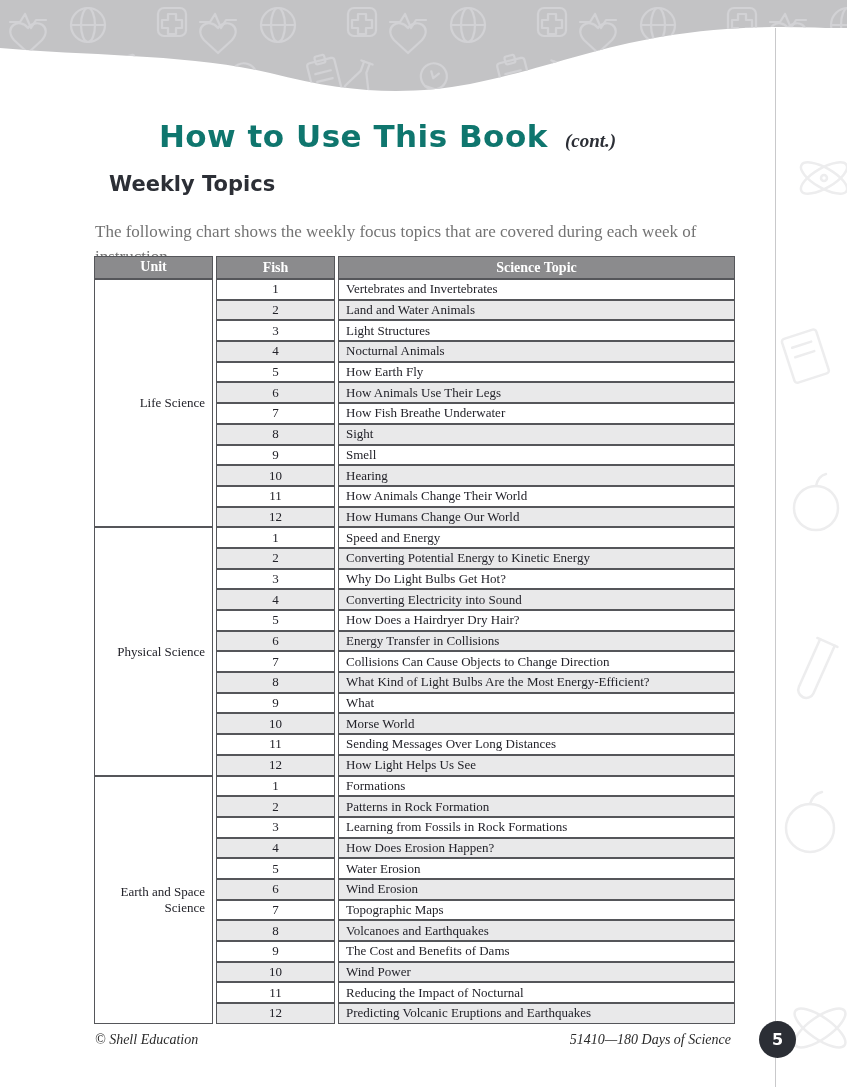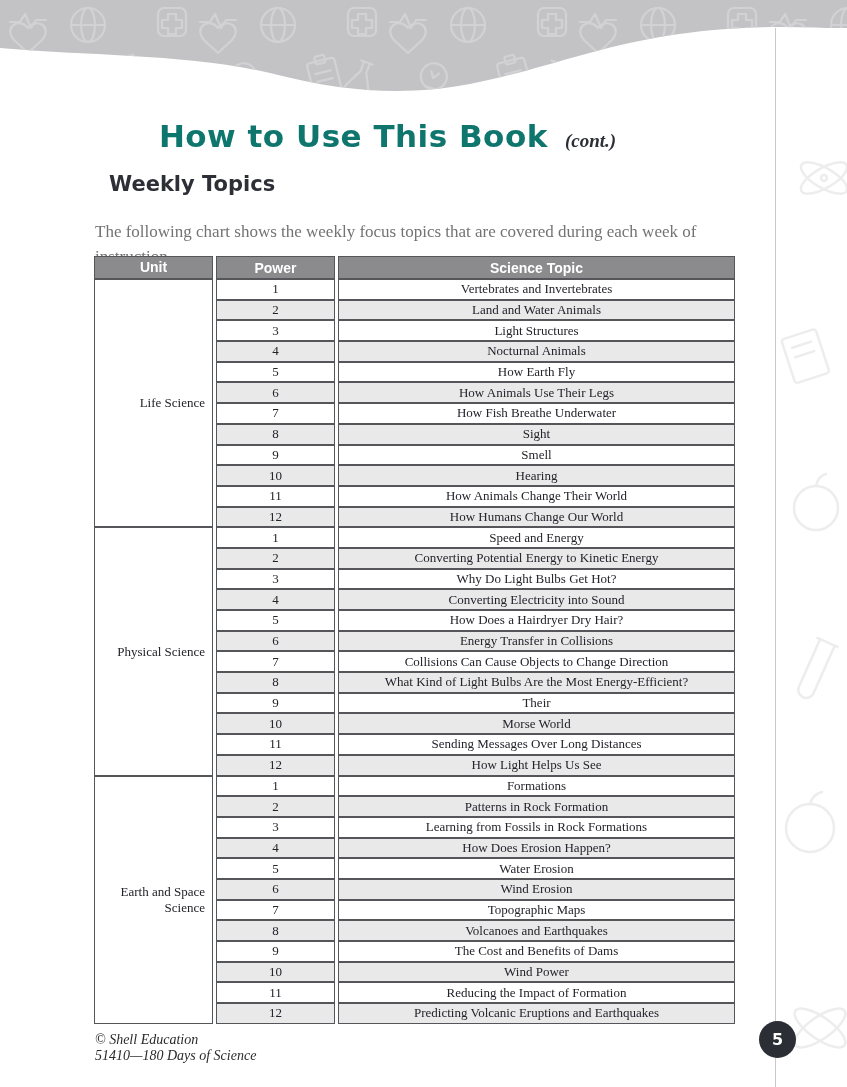--- a/index.html
+++ b/index.html
@@ -36,35 +36,35 @@
   }
   
   .topics-table{
     position:absolute;top:256px;left:91px;
     border-collapse:separate;border-spacing:3px 0;
     font-size:13px;
   }
   .topics-table th{
     background:#8b8b8d;color:#ffffff;font-weight:bold;font-size:14px;
     border:1px solid #55565a;height:19px;padding:1px 6px;text-align:center;
-    font-family:Liberation Sans, sans-serif;
+    font-family:Liberation Serif, serif;
   }
   .topics-table td{
     border:1px solid #55565a;height:18.7px;padding:0 7px;background:#ffffff;
     color:#23232a;
   }
   .unit-cell{width:103px;text-align:right;vertical-align:middle;line-height:1.2;}
   .week-cell{width:103px;text-align:center;}
-  .topic-cell{width:381px;text-align:center;}
+  .topic-cell{width:381px;text-align:left;}
   tr.shade .week-cell, tr.shade .topic-cell{background:#e9e9ea;}
   
   .footer{
     position:absolute;top:1032px;left:95px;width:636px;
     display:flex;justify-content:space-between;
-    font-style:italic;font-size:14px;color:#2a2a2a;flex-direction:column;
+    font-style:italic;font-size:14px;color:#2a2a2a;
   }
   
   .page-badge{
     position:absolute;left:759px;top:1021px;width:37px;height:37px;
     background:#2b2e35;border-radius:50%;
     display:flex;align-items:center;justify-content:center;
     font-family:"DejaVu Sans",sans-serif;font-weight:bold;font-size:16px;color:#ffffff;
   }
 </style>
 </head>
@@ -159,21 +159,21 @@
     <span class="title-suffix">(cont.)</span>
   </div>
 
   <div class="section-heading">Weekly Topics</div>
   <p class="intro">The following chart shows the weekly focus topics that are covered during each week of instruction.</p>
 
   <table class="topics-table">
     <thead>
       <tr>
         <th class="unit-cell">Unit</th>
-        <th class="week-cell">Power</th>
+        <th class="week-cell">Fish</th>
         <th class="topic-cell">Science Topic</th>
       </tr>
     </thead>
     <tbody>
         <tr>
           <td class="unit-cell" rowspan="12">Life Science</td>
           <td class="week-cell">1</td>
           <td class="topic-cell">Vertebrates and Invertebrates</td>
         </tr>
         <tr class="shade">
@@ -248,21 +248,21 @@
         <tr>
           <td class="week-cell">7</td>
           <td class="topic-cell">Collisions Can Cause Objects to Change Direction</td>
         </tr>
         <tr class="shade">
           <td class="week-cell">8</td>
           <td class="topic-cell">What Kind of Light Bulbs Are the Most Energy-Efficient?</td>
         </tr>
         <tr>
           <td class="week-cell">9</td>
-          <td class="topic-cell">Their</td>
+          <td class="topic-cell">What</td>
         </tr>
         <tr class="shade">
           <td class="week-cell">10</td>
           <td class="topic-cell">Morse World</td>
         </tr>
         <tr>
           <td class="week-cell">11</td>
           <td class="topic-cell">Sending Messages Over Long Distances</td>
         </tr>
         <tr class="shade">
@@ -305,21 +305,21 @@
         <tr>
           <td class="week-cell">9</td>
           <td class="topic-cell">The Cost and Benefits of Dams</td>
         </tr>
         <tr class="shade">
           <td class="week-cell">10</td>
           <td class="topic-cell">Wind Power</td>
         </tr>
         <tr>
           <td class="week-cell">11</td>
-          <td class="topic-cell">Reducing the Impact of Formation</td>
+          <td class="topic-cell">Reducing the Impact of Nocturnal</td>
         </tr>
         <tr class="shade">
           <td class="week-cell">12</td>
           <td class="topic-cell">Predicting Volcanic Eruptions and Earthquakes</td>
         </tr>
       </tbody>
   </table>
 
   <div class="footer">
     <span>© Shell Education</span>

